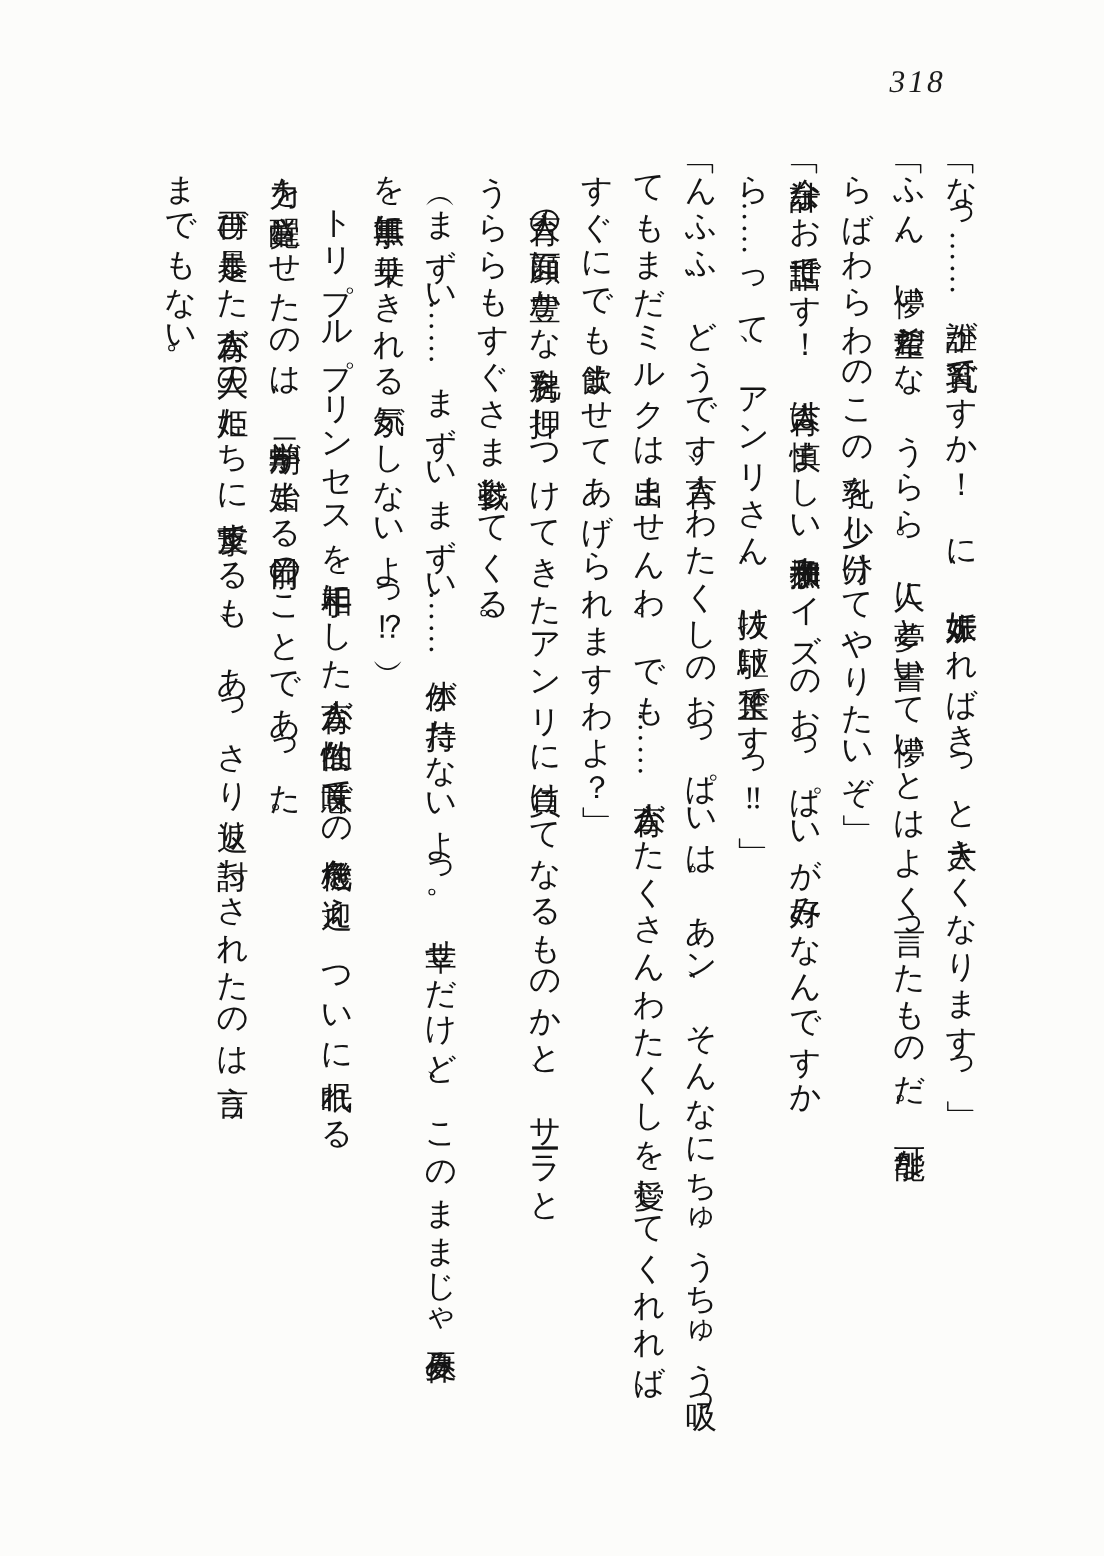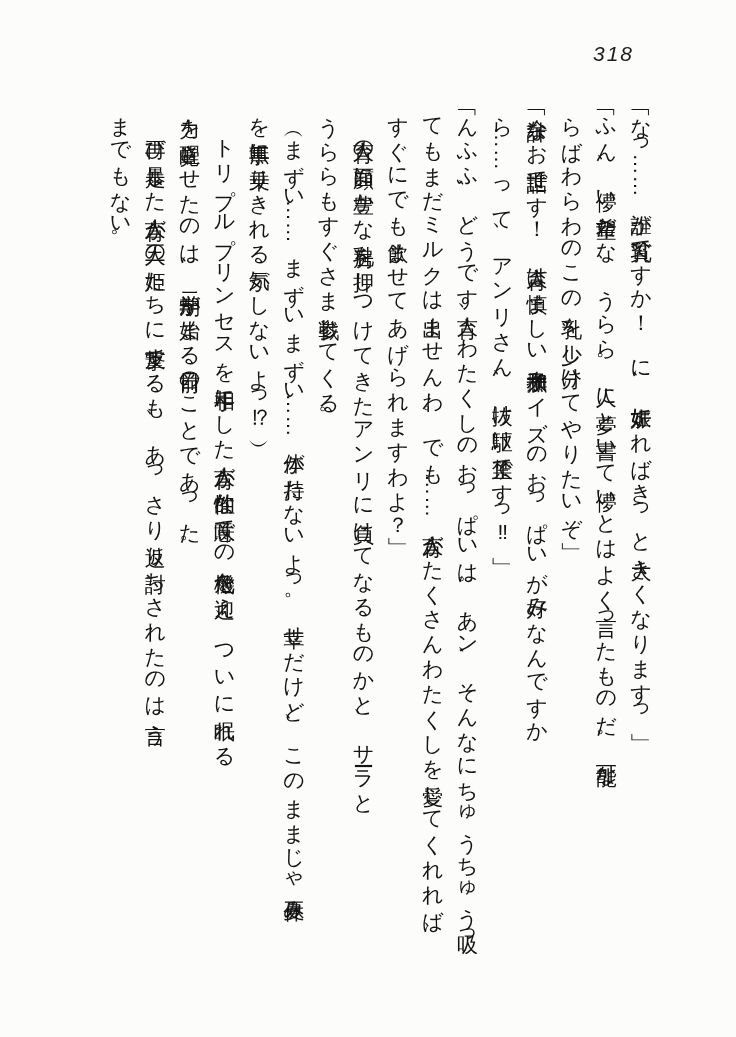--- a/index.html
+++ b/index.html
@@ -7,21 +7,21 @@
     padding: 0;
     background: #e8e8e6;
   }
   .page {
     position: relative;
     width: 736px;
     height: 1037px;
     margin: 0 auto;
     background: #fcfcfa;
     overflow: hidden;
-    font-family: Liberation Sans, sans-serif;
+    font-family: Liberation Serif, serif;
     color: #141414;
   }
   .page-number {
     position: absolute;
     top: 42px;
     left: 593px;
     font-size: 21px;
     font-style: italic;
     letter-spacing: 2px;
     color: #1c1c1c;

